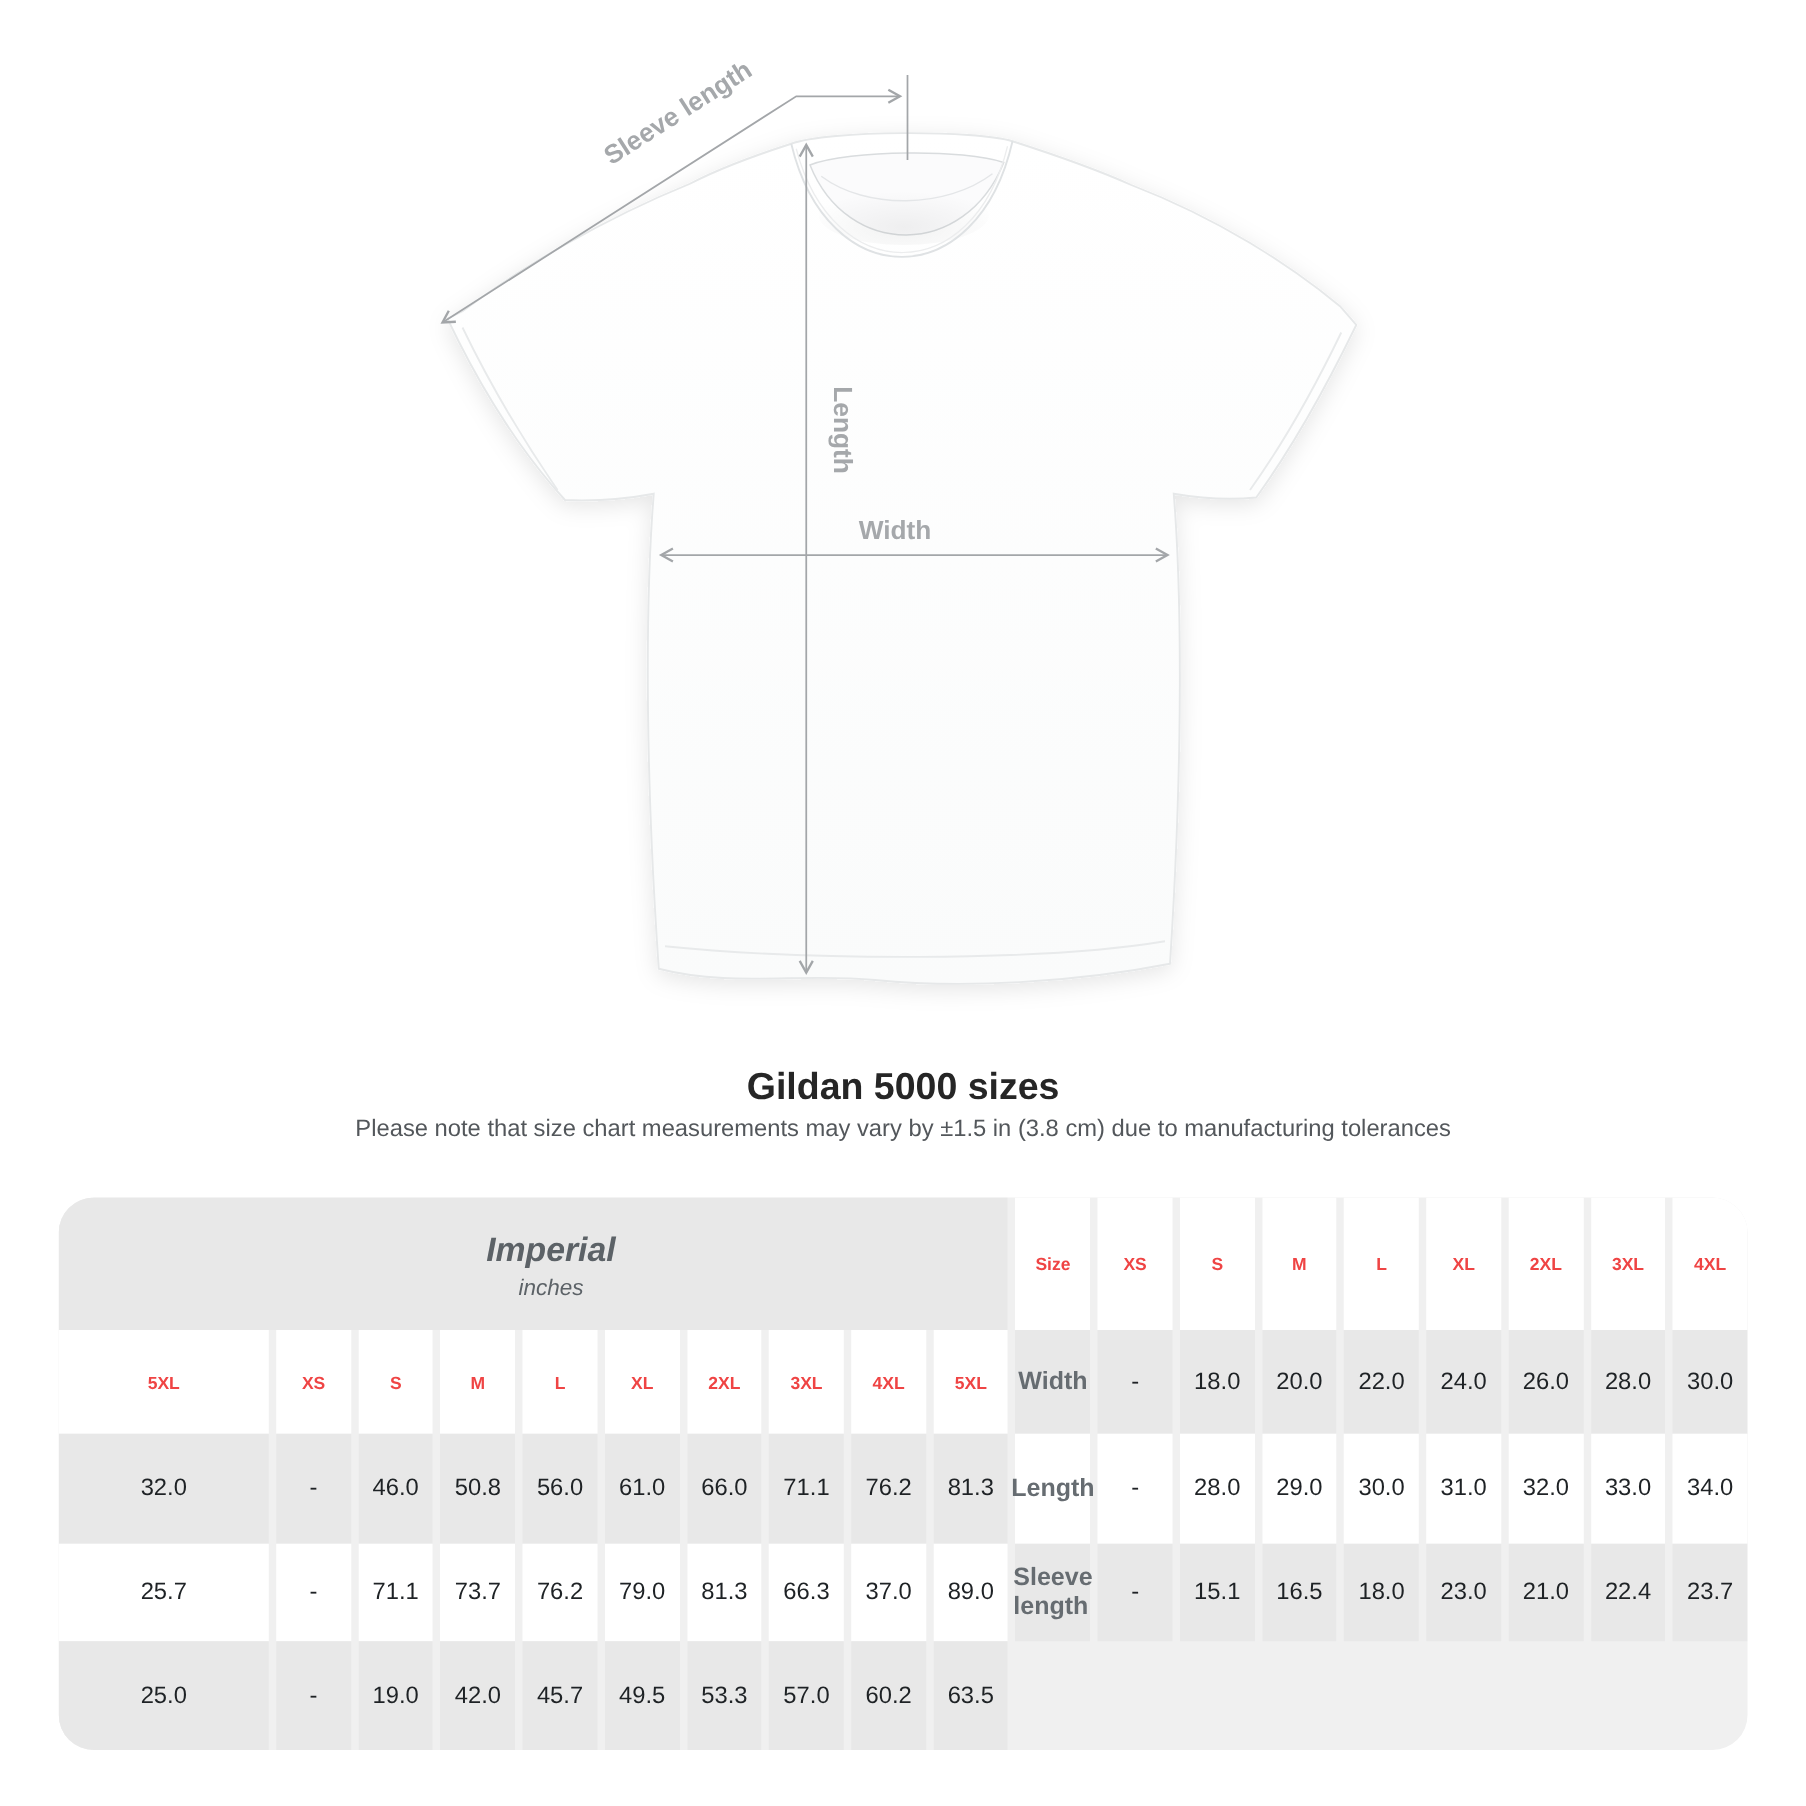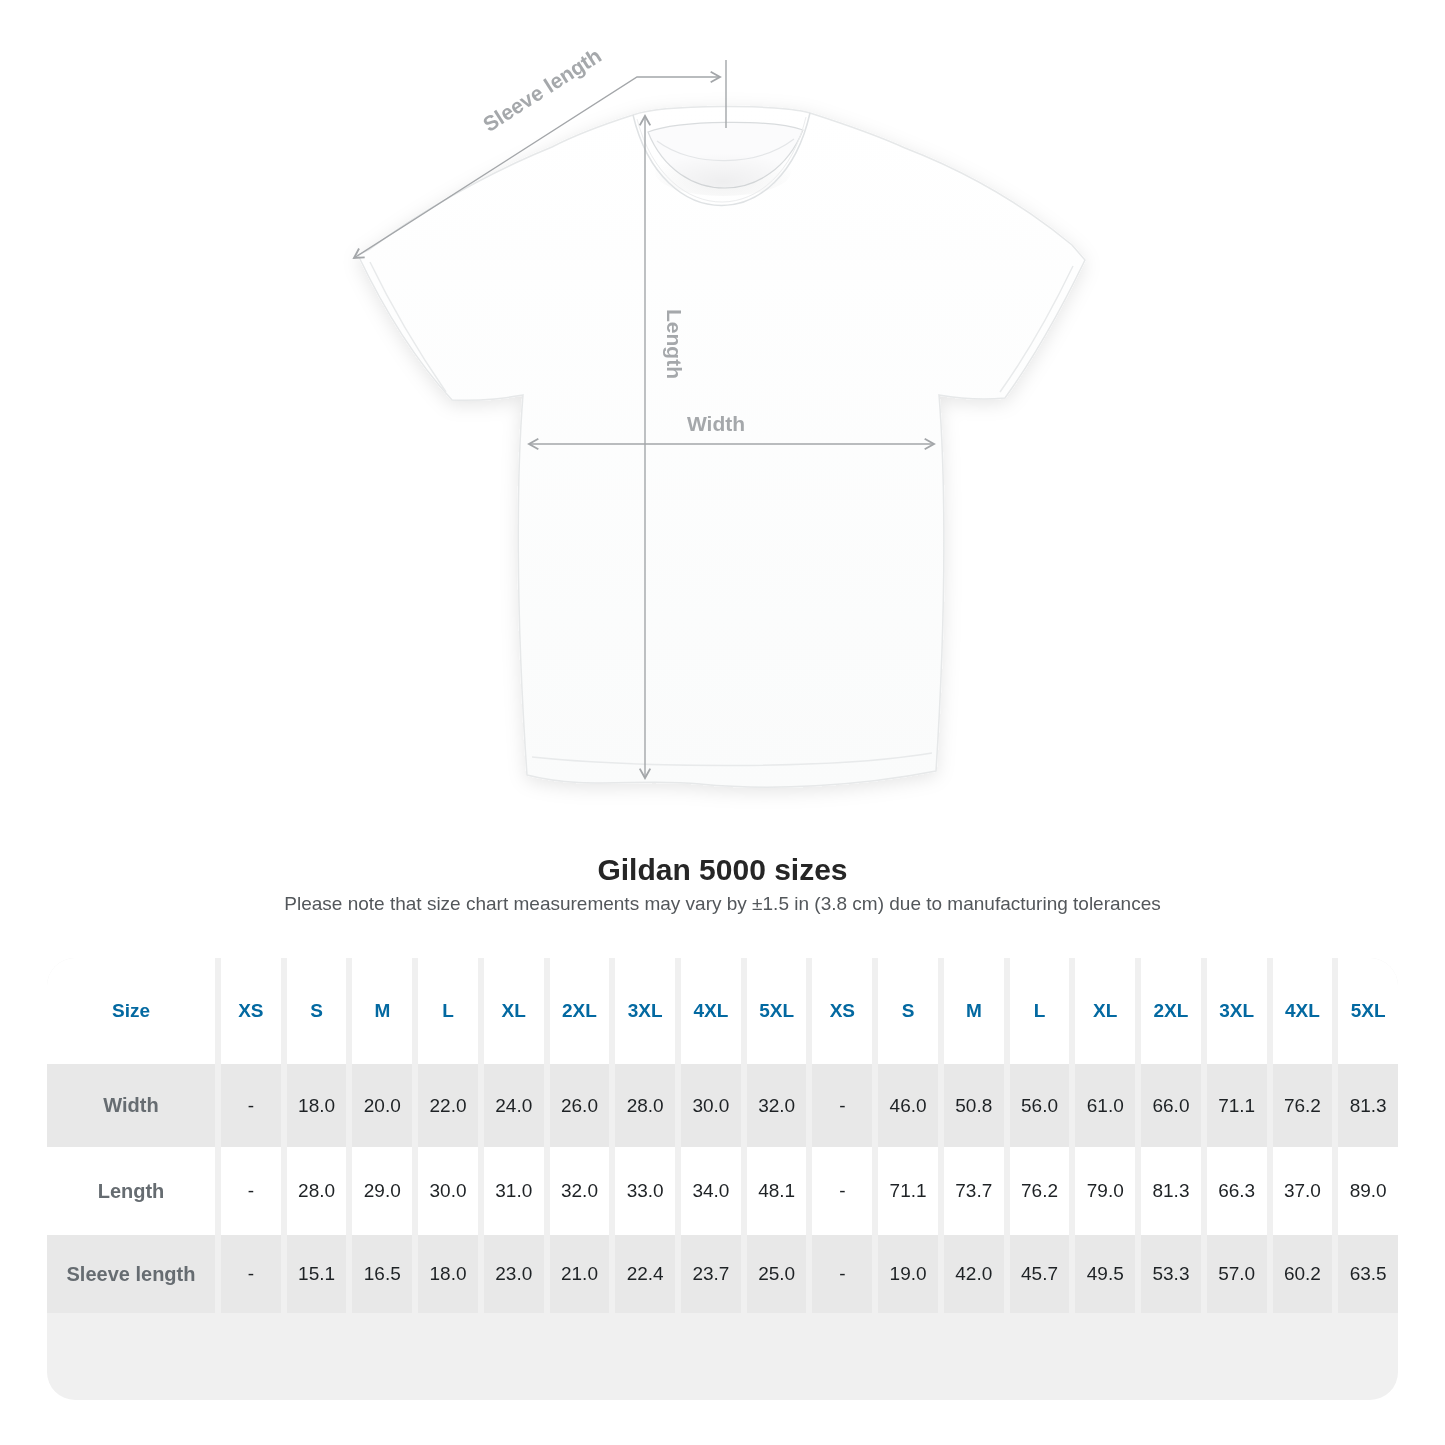--- a/index.html
+++ b/index.html
@@ -38,21 +38,21 @@
   .tc{display:flex;align-items:center;justify-content:center;min-width:0;}
   .white{background:#ffffff;}
   .gray{background:#e8e8e8;}
   .group{background:#e8e8e8;flex-direction:column;justify-content:center;
     padding-top:4px;row-gap:7px;}
   .gname{font-style:italic;font-weight:700;font-size:27px;color:#5c6267;line-height:1;}
   .gunit{font-style:italic;font-weight:400;font-size:18px;color:#5c6267;line-height:1;}
   .nudge-r .ginner{transform:translateX(14px);}
   .nudge-l .ginner{transform:translateX(-8px);}
   .ginner{display:flex;flex-direction:column;align-items:center;row-gap:7px;}
-  .head{font-weight:700;font-size:19px;color:#0369a1;}
+  .head{font-weight:700;font-size:14px;color:#ef4444;}
   .label{font-weight:700;font-size:20px;color:#666c71;}
   .val{font-weight:400;font-size:19px;color:#1e2225;}
 </style>
 </head>
 <body>
 
 <div class="stage">
 
   <svg class="diagram" viewBox="0 0 1445 840" xmlns="http://www.w3.org/2000/svg">
     <defs>
@@ -112,20 +112,26 @@
     <text class="dim-label" text-anchor="middle" transform="translate(546,96) rotate(-32.6)">Sleeve length</text>
     <text class="dim-label" text-anchor="middle" transform="translate(667,344) rotate(90)">Length</text>
     <text class="dim-label" text-anchor="middle" x="716" y="431">Width</text>
   </svg>
 
   <h1 class="page-title">Gildan 5000 sizes</h1>
   <p class="page-subtitle">Please note that size chart measurements may vary by ±1.5 in (3.8 cm) due to manufacturing tolerances</p>
 
   <div class="table-wrap">
     <div class="grid">
+        <div class="tc group nudge-r" style="grid-column: 1 / 11;">
+          <div class="ginner">
+            <div class="tc gname">Imperial</div>
+            <div class="tc gunit">inches</div>
+          </div>
+        </div>
         <div class="tc white head">Size</div>
         <div class="tc white head">XS</div>
         <div class="tc white head">S</div>
         <div class="tc white head">M</div>
         <div class="tc white head">L</div>
         <div class="tc white head">XL</div>
         <div class="tc white head">2XL</div>
         <div class="tc white head">3XL</div>
         <div class="tc white head">4XL</div>
         <div class="tc white head">5XL</div>
@@ -159,21 +165,21 @@
         <div class="tc gray val">81.3</div>
         <div class="tc white label">Length</div>
         <div class="tc white val">-</div>
         <div class="tc white val">28.0</div>
         <div class="tc white val">29.0</div>
         <div class="tc white val">30.0</div>
         <div class="tc white val">31.0</div>
         <div class="tc white val">32.0</div>
         <div class="tc white val">33.0</div>
         <div class="tc white val">34.0</div>
-        <div class="tc white val">48.1</div>
+        <div class="tc white val">25.7</div>
         <div class="tc white val">-</div>
         <div class="tc white val">71.1</div>
         <div class="tc white val">73.7</div>
         <div class="tc white val">76.2</div>
         <div class="tc white val">79.0</div>
         <div class="tc white val">81.3</div>
         <div class="tc white val">66.3</div>
         <div class="tc white val">37.0</div>
         <div class="tc white val">89.0</div>
         <div class="tc gray label">Sleeve length</div>

